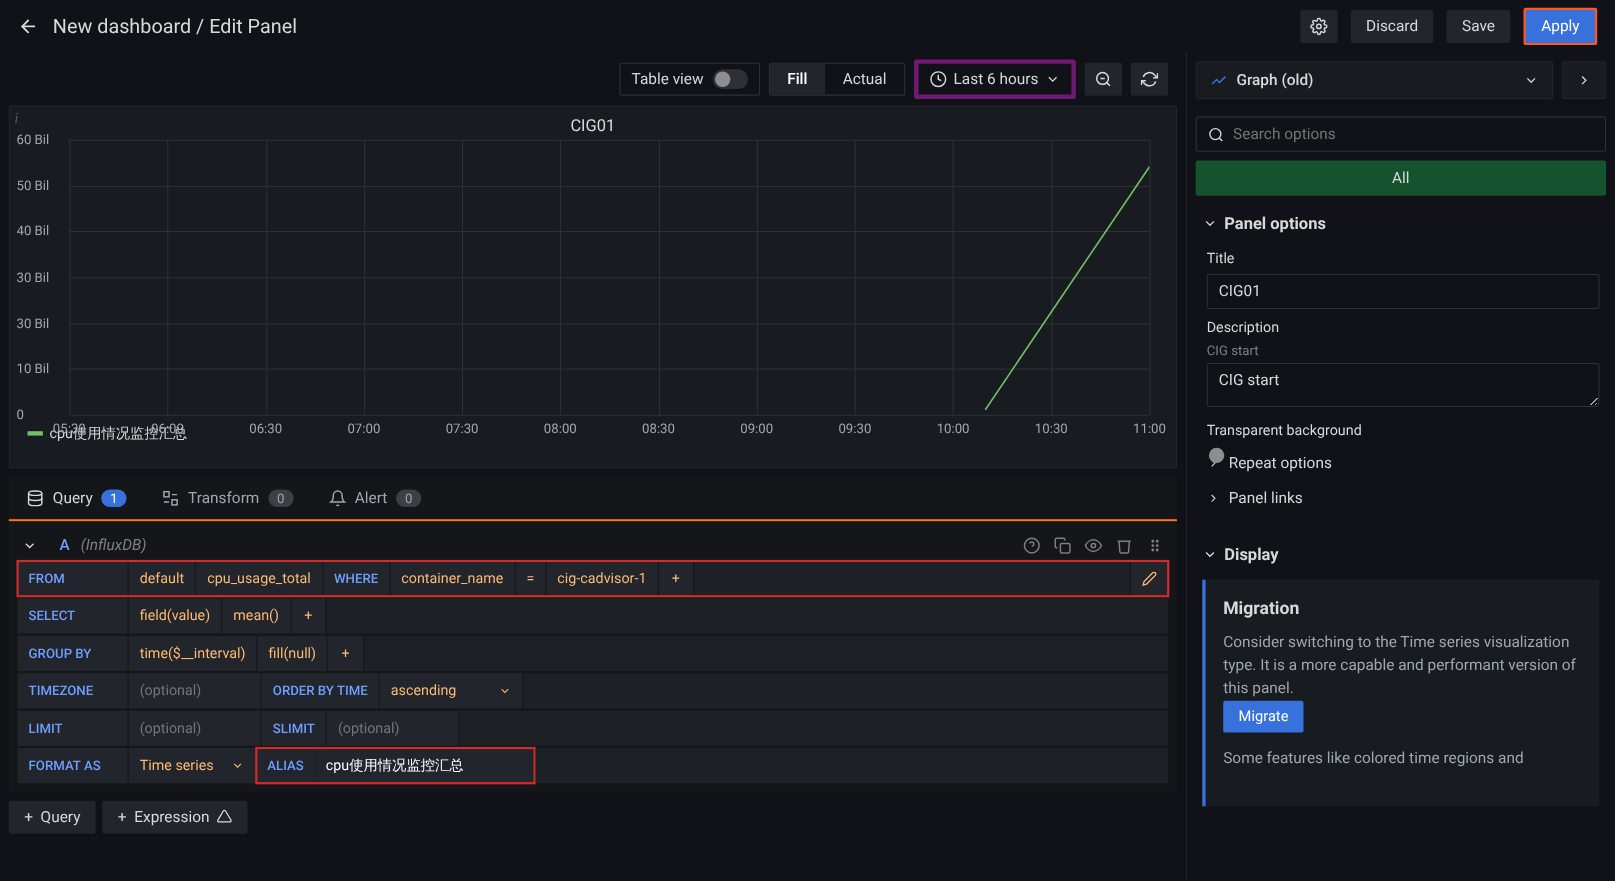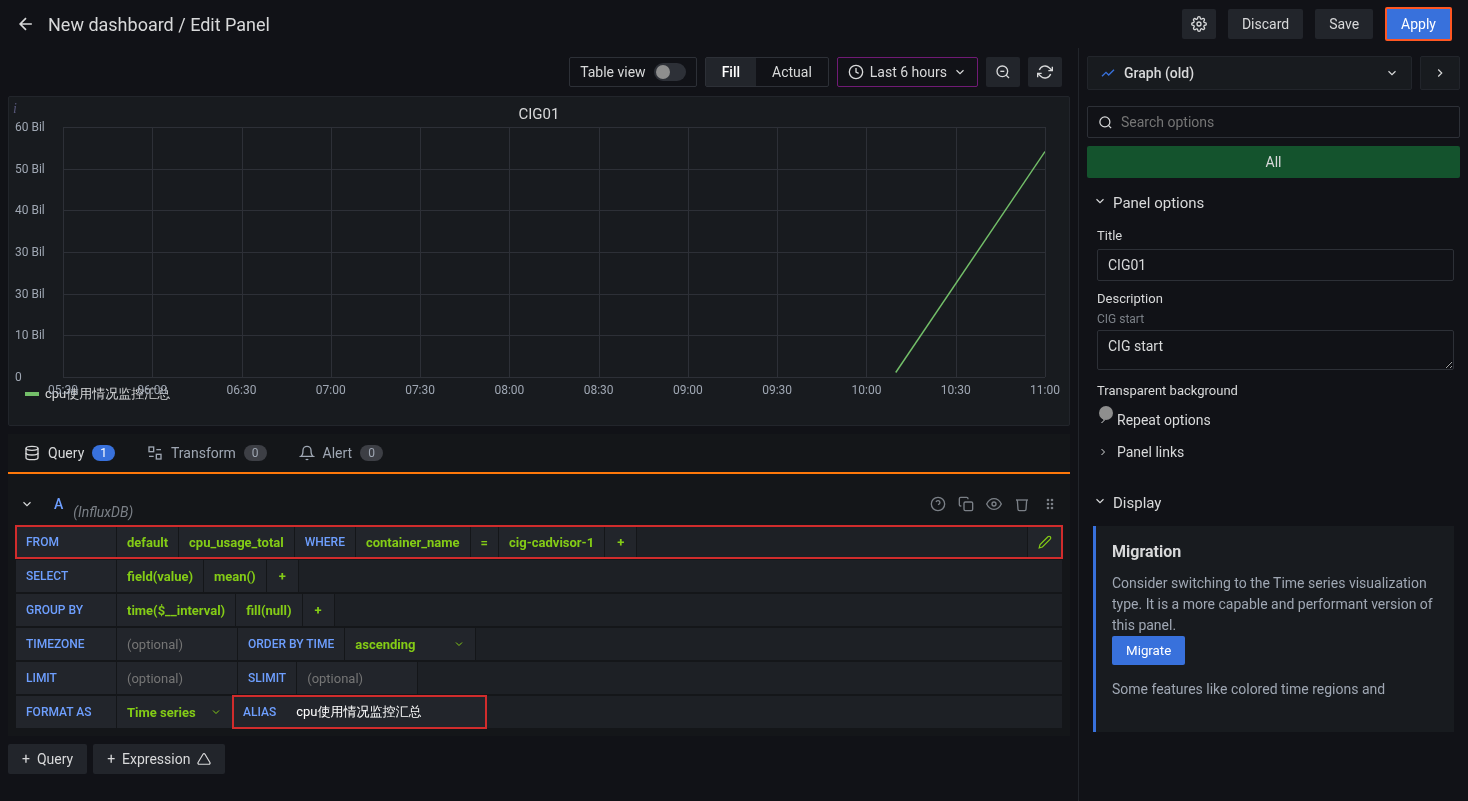--- a/index.html
+++ b/index.html
@@ -10,21 +10,21 @@
 .btn { background:#22252b; border:none; color:#d8d9da; padding:7px 14px; border-radius:2px; cursor:pointer; font-size:14px; }
 .btn-icon { padding:7px 9px; }
 .btn-primary { background:#3871dc; color:#fff; border:2px solid #ff5722; }
 .toolbar { height:48px; display:flex; align-items:center; padding:4px 16px 4px 0; gap:8px; justify-content:flex-end; }
 .toggle-group { display:flex; align-items:center; gap:8px; background:transparent; border:1px solid #2d3037; border-radius:2px; padding:5px 10px; }
 .switch { width:32px; height:18px; background:#2d3037; border-radius:10px; position:relative; cursor:pointer; }
 .switch::after { content:""; width:14px; height:14px; background:#8e8e8e; border-radius:50%; position:absolute; top:2px; left:2px; }
 .pill-group { display:flex; background:#111217; border:1px solid #2d3037; border-radius:2px; }
 .pill { padding:6px 16px; cursor:pointer; }
 .pill.active { background:#22252b; color:#fff; font-weight:500; }
-.time-picker { display:flex; align-items:center; gap:6px; border:1px solid #701a75; padding:6px 10px; border-radius:2px; cursor:pointer; }
+.time-picker { display:flex; align-items:center; gap:6px; border:4px solid #701a75; padding:6px 10px; border-radius:2px; cursor:pointer; }
 .main { display:flex; height:calc(100% - 48px); }
 .left-pane { flex:1; display:flex; flex-direction:column; min-width:0; }
 .right-pane { width:390px; border-left:1px solid #22252b; display:flex; flex-direction:column; overflow-y:auto; }
 .panel-area { flex:0 0 auto; padding:0 8px; }
 .chart-container { background:#181b1f; border:1px solid #22252b; border-radius:2px; padding:4px; position:relative; height:330px; }
 .chart-title { text-align:center; color:#d8d9da; font-size:15px; padding:4px 0; }
 .chart-body { height:250px; position:relative; margin-left:50px; margin-right:20px; }
 .chart-grid { position:absolute; inset:0; }
 .y-label { position:absolute; left:-48px; font-size:12px; color:#9fa7b3; transform:translateY(-50%); }
 .x-label { position:absolute; bottom:-20px; font-size:12px; color:#9fa7b3; transform:translateX(-50%); }
@@ -35,42 +35,42 @@
 .legend-swatch { width:14px; height:4px; background:#73bf69; }
 .info-icon { position:absolute; top:4px; left:4px; color:#557; font-style:italic; font-family:serif; }
 .query-tabs { display:flex; height:40px; border-bottom:2px solid #ff780a; background:#141619; margin:8px 8px 0 8px; }
 .query-tab { display:flex; align-items:center; gap:8px; padding:0 16px; cursor:pointer; color:#9fa7b3; }
 .query-tab.active { color:#d8d9da; }
 .query-tab .count { background:#3d3f45; border-radius:10px; padding:1px 8px; font-size:12px; }
 .query-tab.active .count { background:#3871dc; color:#fff; }
 .query-editor { background:#141619; margin:0 8px; padding:8px; }
 .query-header { display:flex; align-items:center; gap:10px; padding:6px 4px; }
 .query-letter { color:#6e9fff; font-weight:500; margin-left:10px; }
-.query-ds { color:#7b8087; font-style:italic;margin-top:16px; }
+.query-ds { color:#7b8087; font-style:italic; }
 .query-actions { margin-left:auto; display:flex; gap:12px; color:#7b8087; }
 .query-rows { display:flex; flex-direction:column; gap:2px; }
 .query-row { display:flex; gap:1px; align-items:stretch; height:32px; }
 .query-row.highlighted { outline:2px solid #d12c2c; outline-offset:-1px; }
 .seg-label { background:#22252b; color:#6e9fff; padding:6px 10px; min-width:100px; font-size:12px; font-weight:500; display:flex; align-items:center; }
-.seg { background:#22252b; color:#84cc16; padding:6px 10px; font-size:13px; display:flex; align-items:center; cursor:pointer;font-weight:bold; }
+.seg { background:#22252b; color:#fdba74; padding:6px 10px; font-size:13px; display:flex; align-items:center; cursor:pointer; }
 .seg.kw { color:#6e9fff; font-size:12px; font-weight:500; }
 .seg.plus { padding:6px 12px; }
 .seg.fill { flex:1; background:#1d2025; }
 .seg.pencil { margin-left:auto; background:#22252b; }
 .seg-input { background:#22252b; color:#ffffff; border:none; padding:6px 10px; font-size:13px; }
 .add-buttons { display:flex; gap:6px; padding:8px; }
 .viz-picker { display:flex; align-items:center; gap:8px; padding:8px 12px; background:#181b1f; border:1px solid #22252b; margin:4px; border-radius:2px; }
 .viz-picker .label { flex:1; font-weight:500; }
 .search-box { margin:8px; padding:7px 10px; background:#111217; border:1px solid #2d3037; border-radius:2px; display:flex; align-items:center; gap:8px; }
 .search-box input { background:transparent; border:none; color:#d8d9da; flex:1; font-size:14px; }
 .tab-strip { display:flex; margin:0 8px; }
 .tab-strip .tab { flex:1; text-align:center; padding:8px; background:#141619; cursor:pointer; border-radius:2px; }
 .tab-strip .tab.active { background:#14532d; }
 .section { padding:10px 14px; }
-.section-header { display:flex; align-items:flex-start; gap:6px; font-size:15px; font-weight:400; cursor:pointer; padding:6px 0; }
+.section-header { display:flex; align-items:center; gap:6px; font-size:15px; font-weight:700; cursor:pointer; padding:6px 0; }
 .field-label { font-size:13px; color:#d8d9da; margin:10px 0 6px; }
 .field-sublabel { font-size:12px; color:#7b8087; margin-bottom:4px; }
 .text-input { width:100%; background:#111217; border:1px solid #2d3037; padding:7px 10px; color:#d8d9da; border-radius:2px; font-size:14px; }
 textarea.text-input { resize:vertical; height:40px; font-family:inherit; }
 .collapsed-row { display:flex; align-items:center; gap:8px; padding:8px 0; cursor:pointer; }
 .migration-box { border-left:3px solid #3871dc; background:#181b1f; padding:16px; margin:8px 0; }
 .migration-box h4 { font-size:16px; margin-bottom:12px; color:#d8d9da; }
 .migration-box p { font-size:14px; color:#9fa7b3; line-height:1.5; }
 .migrate-btn { background:#3871dc; border:none; color:#fff; padding:7px 14px; border-radius:2px; cursor:pointer; }
 svg { display:block; }

